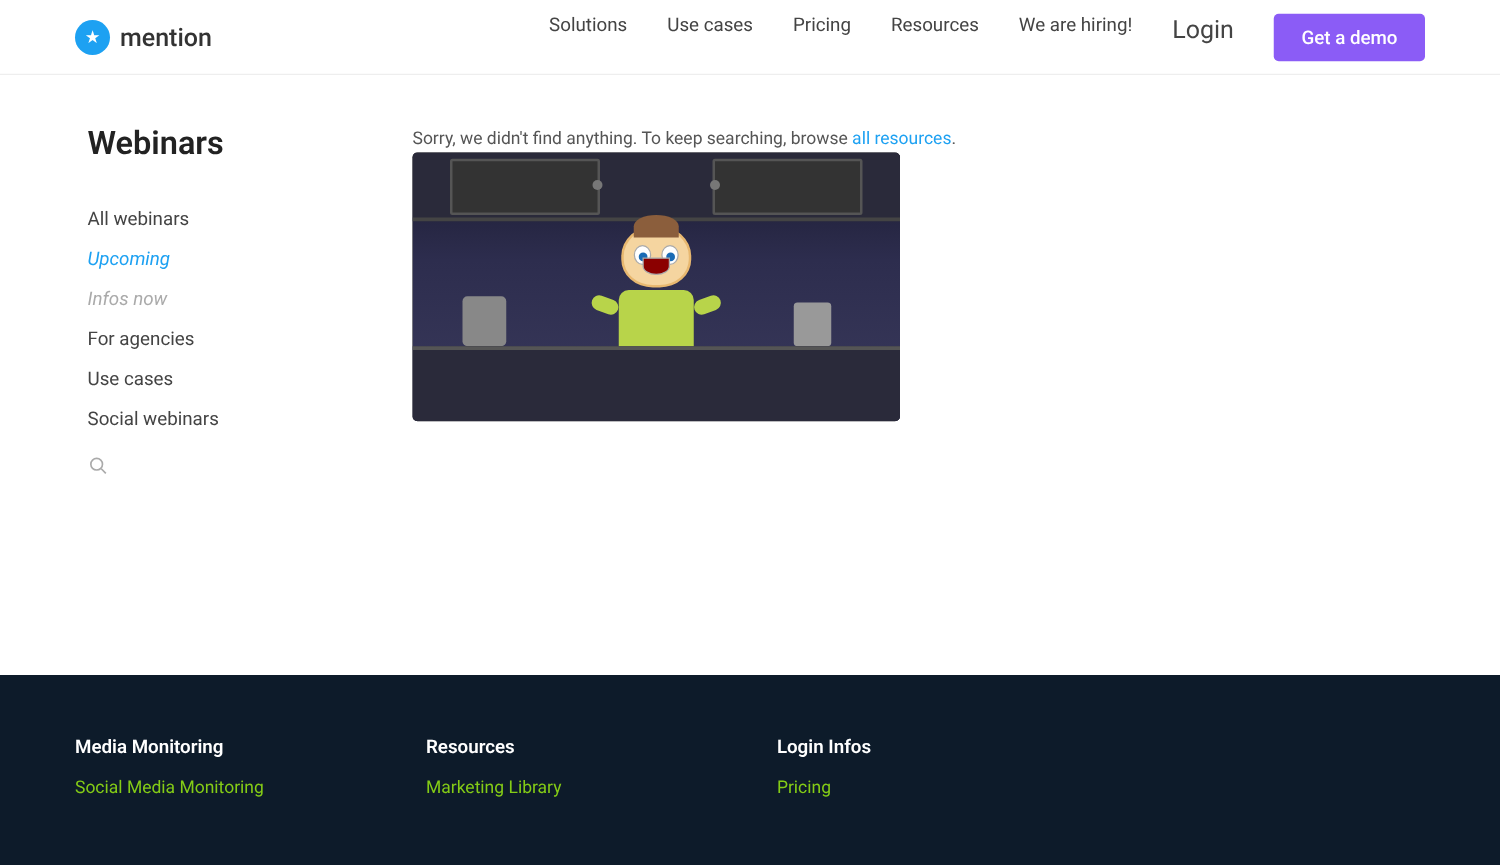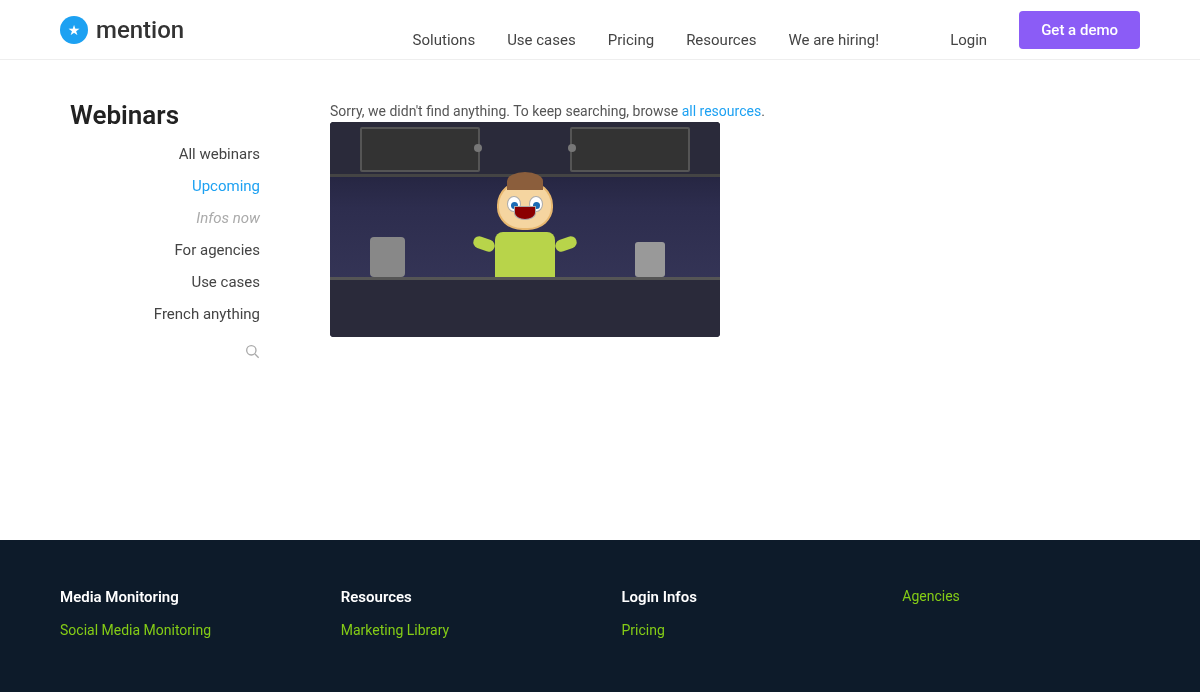--- a/index.html
+++ b/index.html
@@ -2,35 +2,35 @@
 <html><head>
   <meta charset="utf-8">
   <style>
     * { margin: 0; padding: 0; box-sizing: border-box; }
     body { font-family: -apple-system, BlinkMacSystemFont, 'Segoe UI', Roboto, sans-serif; font-size: 14px; color: #333; background: #fff; }
 
     
     header { display: flex; align-items: center; justify-content: space-between; padding: 0 60px; height: 60px; border-bottom: 1px solid #eee; background: #fff; }
     .logo { display: flex; align-items: center; gap: 8px; text-decoration: none; }
     .logo-star { width: 28px; height: 28px; background: #1da1f2; border-radius: 50%; display: flex; align-items: center; justify-content: center; color: white; font-size: 14px; }
-    .logo-text { font-size: 24px; font-weight: 500; color: #333; text-align: center; }
-    nav { display: flex; align-items: flex-end; gap: 32px; }
+    .logo-text { font-size: 20px; font-weight: 500; color: #333; text-align: center; }
+    nav { display: flex; align-items: flex-start; gap: 32px; }
     nav a { text-decoration: none; color: #444; font-size: 15px; }
-    .nav-login { color: #444; font-size: 15px; text-decoration: none; margin-left: 39px; }
+    .nav-login { color: #444; font-size: 20px; text-decoration: none; }
     .nav-demo { background: #8b5cf6; color: white; padding: 10px 22px; border-radius: 4px; text-decoration: none; font-size: 15px; font-weight: 500; }
 
     
     .main-container { display: flex; max-width: 1100px; margin: 0 auto; padding: 40px 20px; min-height: 480px; }
 
     
     .sidebar { width: 220px; flex-shrink: 0; padding-right: 30px; }
-    .sidebar h1 { font-size: 26px; font-weight: 600; color: #222; margin-bottom: 15px; }
+    .sidebar h1 { font-size: 26px; font-weight: 600; color: #222; margin-bottom: 36px; }
     .sidebar-nav { display: flex; flex-direction: column; gap: 14px; }
     .sidebar-nav a { text-decoration: none; color: #444; font-size: 15px; }
-    .sidebar-nav a.active { color: #1da1f2; }
+    .sidebar-nav a.active { color: #1da1f2; font-style: italic; }
     .sidebar-nav a.muted { color: #aaa; font-style: italic; }
     .search-icon-wrap { margin-top: 6px; color: #aaa; font-size: 16px; cursor: pointer; }
 
     
     .content { flex: 1; padding-left: 40px; }
     .no-results-text { font-size: 14px; color: #555; line-height: 1.6; }
     .no-results-text a { color: #1da1f2; text-decoration: none; }
     .preview-image { width: 390px; height: 215px; background: #222; border-radius: 4px; overflow: hidden; display: flex; align-items: center; justify-content: center; position: relative; }
     .morty-scene { width: 100%; height: 100%; background: linear-gradient(180deg, #1a1a2e 0%, #2d2d4e 40%, #3a3a5c 100%); position: relative; display: flex; align-items: flex-end; justify-content: center; overflow: hidden; }
     
@@ -85,21 +85,21 @@
 <div class="main-container">
 
   <aside class="sidebar">
     <h1>Webinars</h1>
     <nav class="sidebar-nav">
       <a href="#">All webinars</a>
       <a class="active" href="#">Upcoming</a>
       <a class="muted" href="#">Infos now</a>
       <a href="#">For agencies</a>
       <a href="#">Use cases</a>
-      <a href="#">French anything</a>
+      <a href="#">Social webinars</a>
       <div class="search-icon-wrap">
         <svg width="16" height="16" viewBox="0 0 24 24" fill="none" stroke="#aaa" stroke-width="2">
           <circle cx="11" cy="11" r="7"></circle>
           <line x1="16.5" y1="16.5" x2="22" y2="22"></line>
         </svg>
       </div>
     </nav>
   </aside>
 
   <main class="content">
@@ -151,16 +151,15 @@
     </div>
     <div class="footer-col">
       <h4>Resources</h4>
       <a href="#">Marketing Library</a>
     </div>
     <div class="footer-col">
       <h4>Login Infos</h4>
       <a href="#">Pricing</a>
     </div>
     <div class="footer-col">
-      <a href="#">Agencies</a>
     </div>
   </div>
 </footer>
 
 </body></html>

